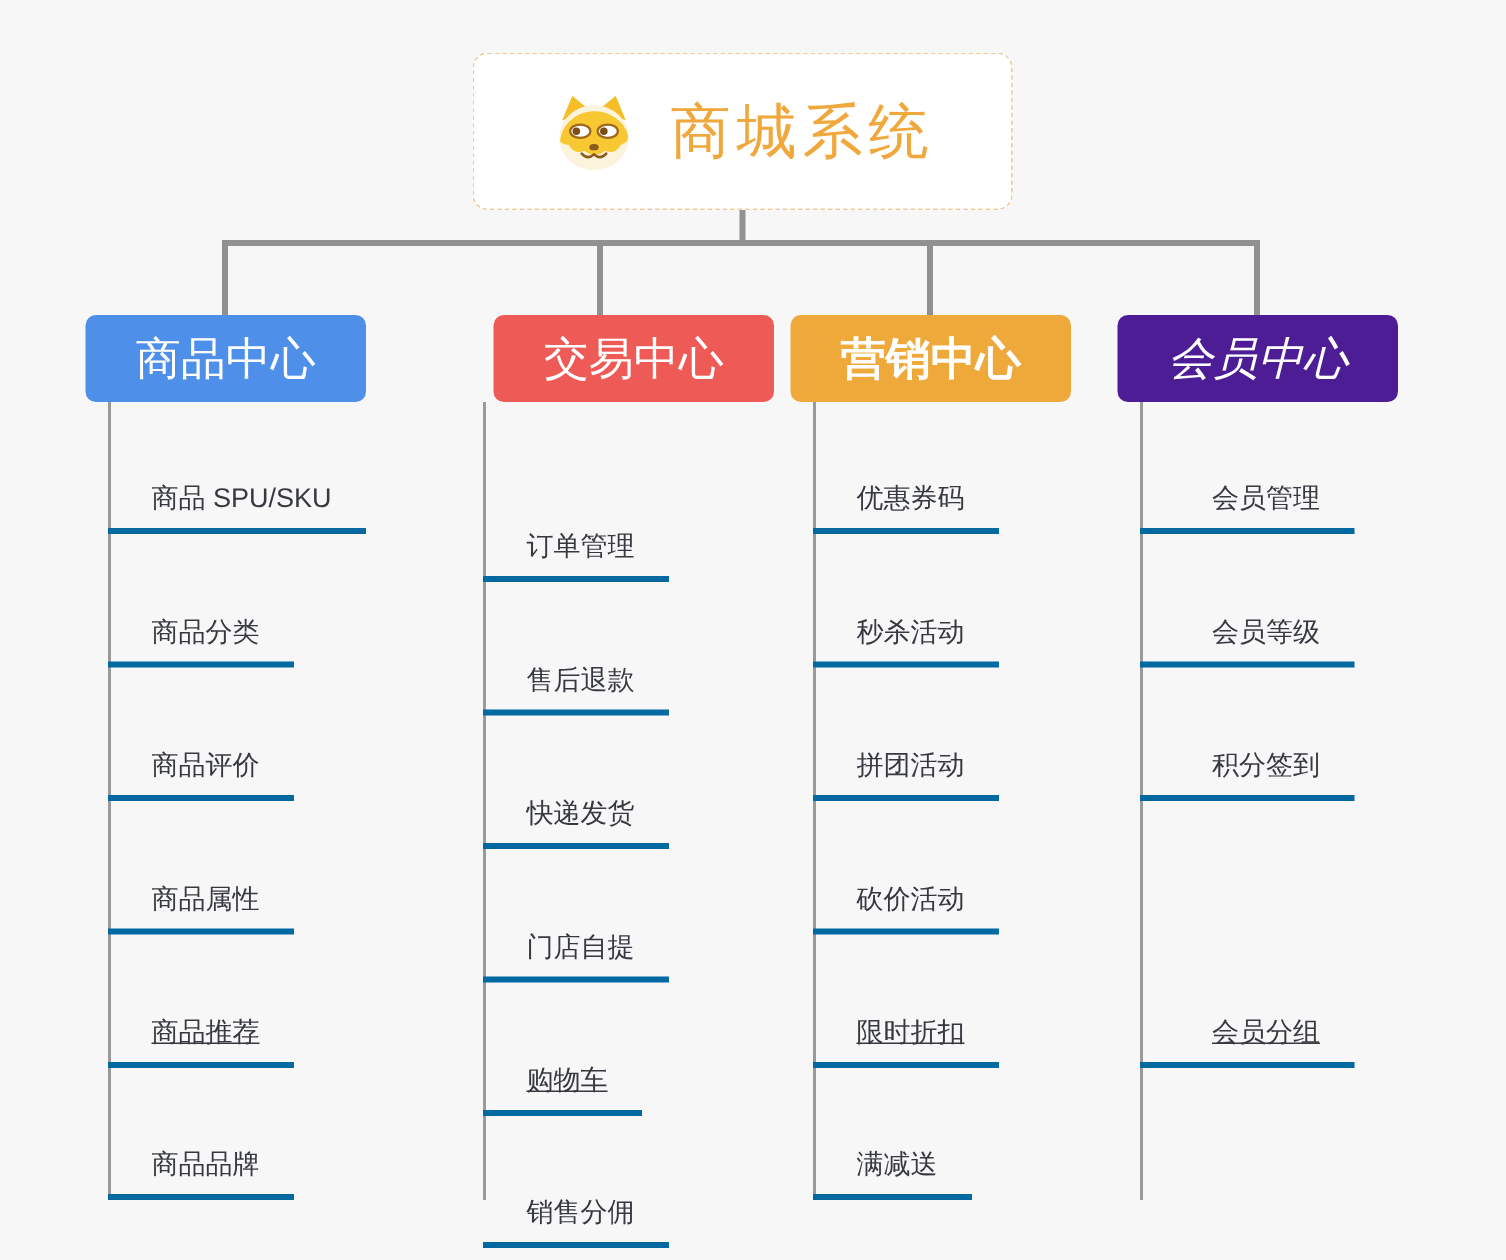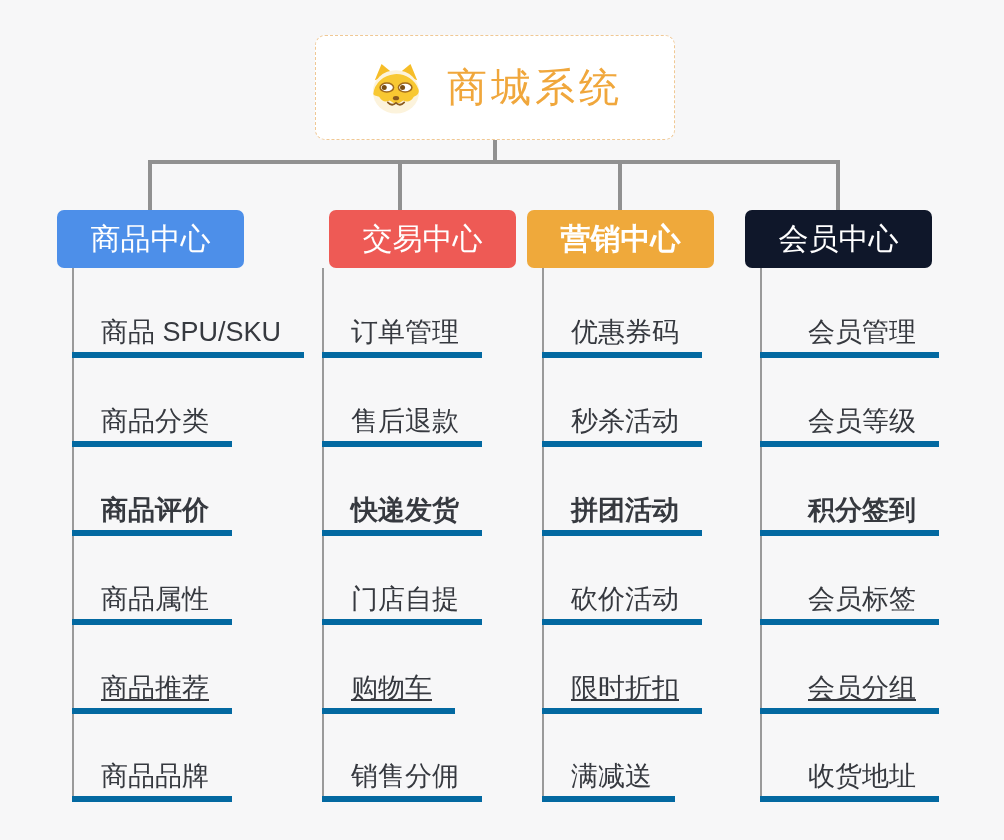--- a/index.html
+++ b/index.html
@@ -38,26 +38,26 @@
     position:absolute;top:210px;width:187px;height:58px;border-radius:7px;
     display:flex;align-items:center;justify-content:center;
     color:#ffffff;font-size:30px;white-space:nowrap;
   }
   .b0{left:57px;} .b1{left:307px;margin-left:22px;} .b2{left:527px;font-weight:bold;} .b3{left:745px;}
 
   
   .leaf{
     position:absolute;
     padding:0 23px 5px 29px;
-    border-bottom:6px solid #0369a1;
-    font-size:27px;line-height:30px;color:#36393f;
+    border-bottom:4px solid #0369a1;
+    font-size:18px;line-height:30px;color:#36393f;
     white-space:nowrap;cursor:default;
   }
-  .c0{left:72px;} .c1{left:322px;} .c2{left:542px;} .c3{left:760px;padding-left:48px;}
-  .r0{top:317px;} .r1{top:406px;} .r2{top:495px;font-weight:bold;}
+  .c0{left:72px;} .c1{left:322px;margin-top:32px;} .c2{left:542px;} .c3{left:760px;padding-left:48px;}
+  .r0{top:317px;} .r1{top:406px;} .r2{top:495px;}
   .r3{top:584px;} .r4{top:673px;text-decoration:underline;} .r5{top:761px;}
 </style>
 </head>
 <body>
 
 <div class="canvas">
 
   <div class="line root-stem"></div>
   <div class="line bus"></div>
   <div class="line drop drop-0"></div>
@@ -81,21 +81,21 @@
       <circle cx="36.8" cy="27.5" r="2.6" fill="#7a4e14"></circle>
       <ellipse cx="30" cy="38.5" rx="3.2" ry="2.2" fill="#8a5a1e"></ellipse>
       <path d="M21.5,43 q4.2,4.5 8.5,0.5 q4.3,4 8.5,-0.5" fill="none" stroke="#8a5a1e" stroke-width="1.8" stroke-linecap="round"></path>
     </svg>
     <span class="root-title" style="color: rgb(240, 167, 60);">商城系统</span>
   </div>
 
   <div class="branch b0" style="background: rgb(77, 143, 233);">商品中心</div>
   <div class="branch b1" style="background: rgb(238, 90, 85);">交易中心</div>
   <div class="branch b2" style="background: rgb(239, 169, 59);">营销中心</div>
-  <div class="branch b3" style="background: #0f172a;">会员中心</div>
+  <div class="branch b3" style="background: #4c1d95; font-style: italic;">会员中心</div>
 
   <div class="leaf c0 r0">商品 SPU/SKU</div>
   <div class="leaf c0 r1">商品分类</div>
   <div class="leaf c0 r2">商品评价</div>
   <div class="leaf c0 r3">商品属性</div>
   <div class="leaf c0 r4">商品推荐</div>
   <div class="leaf c0 r5">商品品牌</div>
 
   <div class="leaf c1 r0">订单管理</div>
   <div class="leaf c1 r1">售后退款</div>
@@ -107,17 +107,15 @@
   <div class="leaf c2 r0">优惠券码</div>
   <div class="leaf c2 r2">拼团活动</div>
   <div class="leaf c2 r1">秒杀活动</div>
   <div class="leaf c2 r3">砍价活动</div>
   <div class="leaf c2 r4">限时折扣</div>
   <div class="leaf c2 r5">满减送</div>
 
   <div class="leaf c3 r0">会员管理</div>
   <div class="leaf c3 r1">会员等级</div>
   <div class="leaf c3 r2">积分签到</div>
-  <div class="leaf c3 r3">会员标签</div>
   <div class="leaf c3 r4">会员分组</div>
-  <div class="leaf c3 r5">收货地址</div>
 
 </div>
 
 </body></html>

